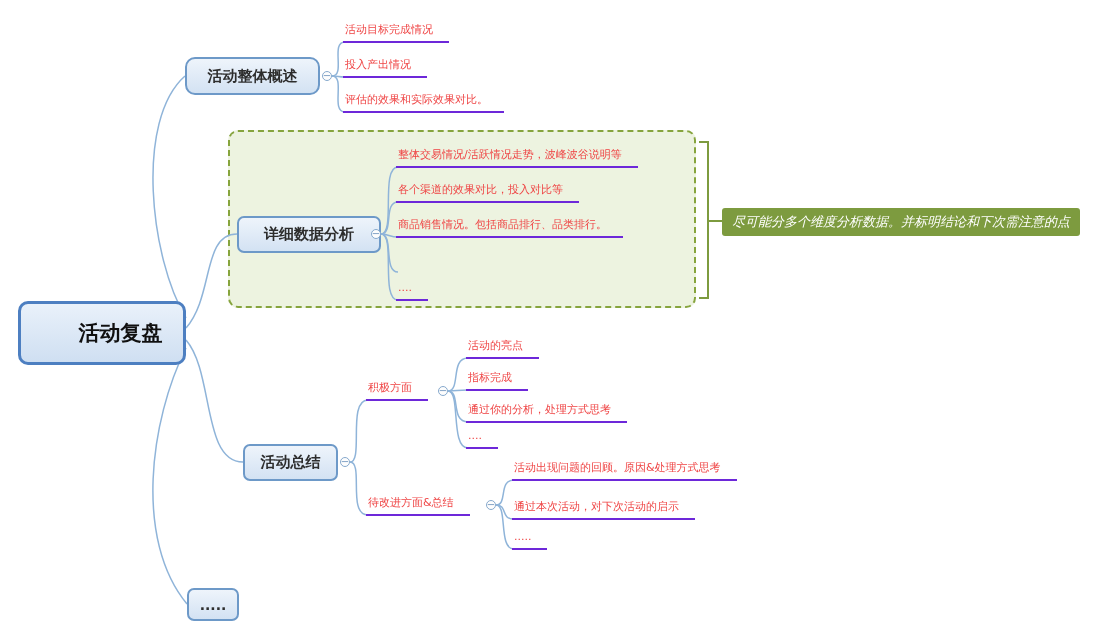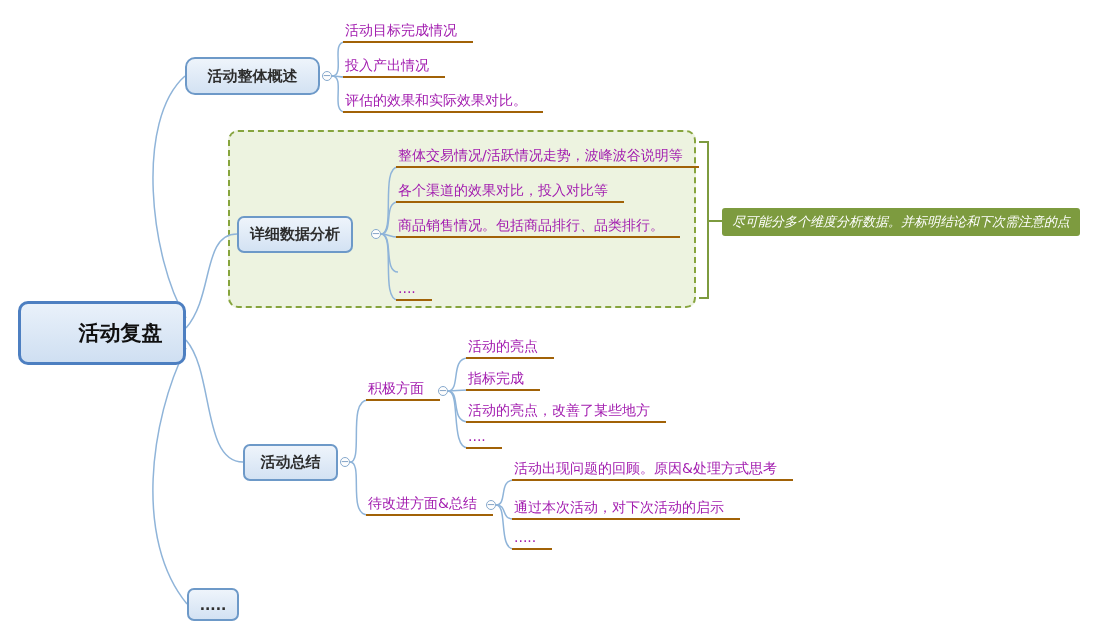--- a/index.html
+++ b/index.html
@@ -19,22 +19,22 @@
     font-size:15px;font-weight:bold;color:#2d2d2d;box-sizing:border-box;cursor:default;
   }
   .topic.root{
     border-width:3px;border-color:#4d7fc1;border-radius:10px;
     font-size:21px;color:#101010;
     background:linear-gradient(180deg,#e9f1fa 0%,#cfdff2 100%);
     padding-left:37px;
   }
   .topic.small{font-size:14px;}
   .leaf{
-    position:absolute;font-size:14px;line-height:16px;color:#a21caf;
-    white-space:nowrap;padding:0 16px 3px 2px;border-bottom:2px solid #a16207;
+    position:absolute;font-size:11px;line-height:16px;color:#ef4444;
+    white-space:nowrap;padding:0 16px 3px 2px;border-bottom:2px solid #6d28d9;
     cursor:default;
   }
   .toggle{
     position:absolute;width:10px;height:10px;box-sizing:border-box;
     border:1px solid #86a9cd;border-radius:50%;background:#fdfdfd;color:#6f94bd;
     font-size:10px;display:flex;align-items:center;justify-content:center;
     line-height:1;cursor:pointer;
   }
   .summary{
     position:absolute;background:#7d9b3f;color:#ffffff;font-size:13px;
@@ -84,37 +84,37 @@
   </svg>
 
   <div class="topic root" style="left:18px;top:301px;width:168px;height:64px;">活动复盘</div>
 
   <div class="topic" style="left:185px;top:57px;width:135px;height:38px;border-radius:10px;">活动整体概述</div>
   <div class="toggle" style="left:322px;top:71px;">−</div>
   <div class="leaf" style="left:343px;top:22px;">活动目标完成情况</div>
   <div class="leaf" style="left:343px;top:57px;">投入产出情况</div>
   <div class="leaf" style="left:343px;top:92px;">评估的效果和实际效果对比。</div>
 
-  <div class="topic" style="left:237px;top:216px;width:116px;height:37px;">详细数据分析</div>
+  <div class="topic" style="left:237px;top:216px;width:144px;height:37px;">详细数据分析</div>
   <div class="toggle" style="left:371px;top:229px;">−</div>
   <div class="leaf" style="left:396px;top:147px;">整体交易情况/活跃情况走势，波峰波谷说明等</div>
   <div class="leaf" style="left:396px;top:182px;">各个渠道的效果对比，投入对比等</div>
   <div class="leaf" style="left:396px;top:217px;">商品销售情况。包括商品排行、品类排行。</div>
   <div class="leaf" style="left:396px;top:280px;">....</div>
 
   <div class="summary" style="left:722px;top:208px;">尽可能分多个维度分析数据。并标明结论和下次需注意的点</div>
 
   <div class="topic" style="left:243px;top:444px;width:95px;height:37px;">活动总结</div>
   <div class="toggle" style="left:340px;top:457px;">−</div>
 
   <div class="leaf" style="left:366px;top:380px;">积极方面</div>
   <div class="toggle" style="left:438px;top:386px;">−</div>
   <div class="leaf" style="left:466px;top:338px;">活动的亮点</div>
   <div class="leaf" style="left:466px;top:370px;">指标完成</div>
-  <div class="leaf" style="left:466px;top:402px;">活动的亮点，改善了某些地方</div>
+  <div class="leaf" style="left:466px;top:402px;">通过你的分析，处理方式思考</div>
   <div class="leaf" style="left:466px;top:428px;">....</div>
 
   <div class="leaf" style="left:366px;top:495px;">待改进方面&amp;总结</div>
   <div class="toggle" style="left:486px;top:500px;">−</div>
   <div class="leaf" style="left:512px;top:460px;">活动出现问题的回顾。原因&amp;处理方式思考</div>
   <div class="leaf" style="left:512px;top:499px;">通过本次活动，对下次活动的启示</div>
   <div class="leaf" style="left:512px;top:529px;">.....</div>
 
   <div class="topic small" style="left:187px;top:588px;width:52px;height:33px;">.....</div>
 

